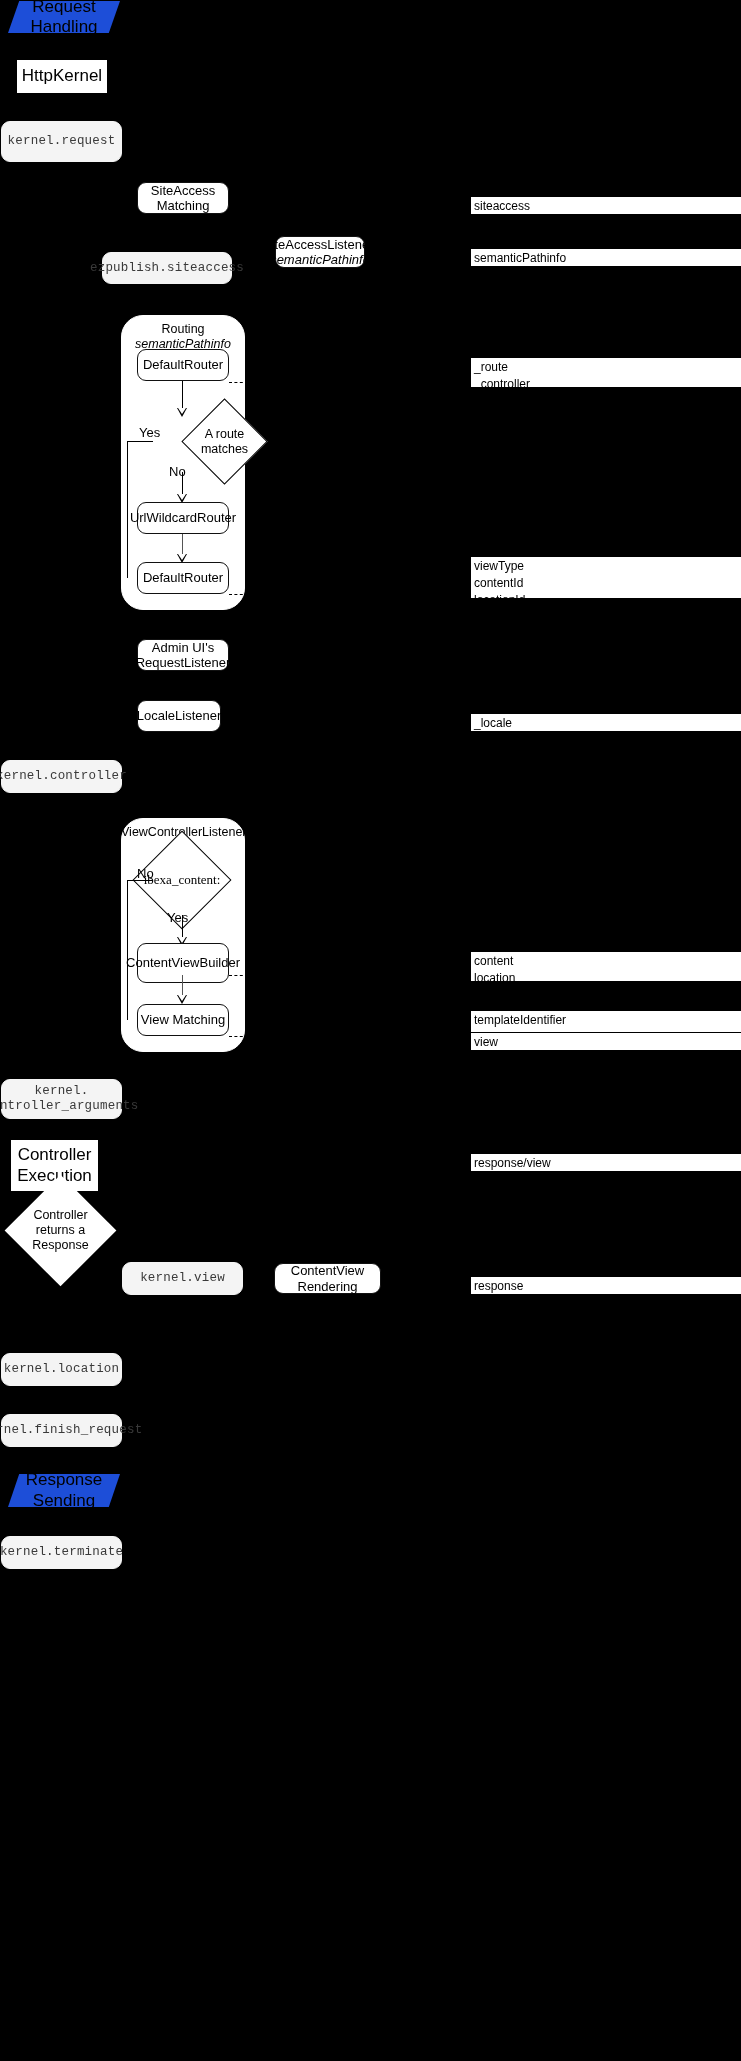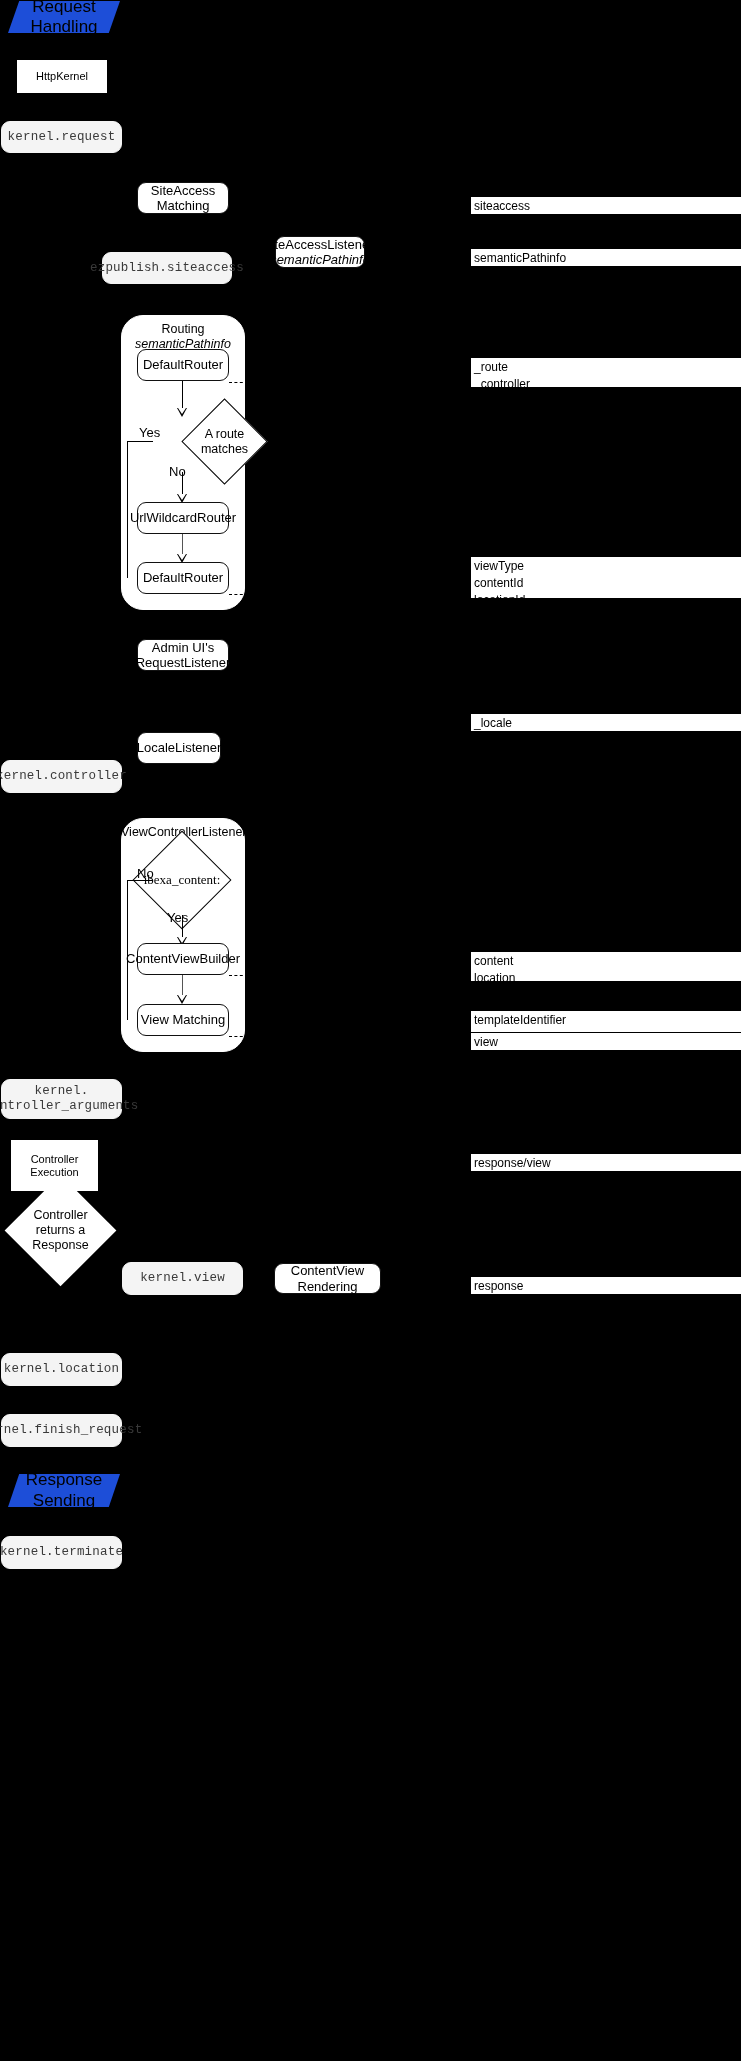--- a/index.html
+++ b/index.html
@@ -24,21 +24,21 @@
     justify-content:center;
     text-align:center;
     color:#000000;
     line-height:1.18;
   }
 
   
   .rect{
     background:#ffffff;
     border:1px solid #ffffff;
-    font-size:11px;
+    font-size:17px;
   }
 
   
   .proc{
     background:#ffffff;
     border:1px solid #111111;
     border-radius:9px;
     font-size:13px;
   }
 
@@ -169,21 +169,21 @@
 <div id="stage">
 
   <div class="node para" style="left:8px;top:1px;width:112px;height:32px;">
     <span>Request Handling</span>
   </div>
 
   <div class="node rect" style="left:17px;top:60px;width:90px;height:33px;">
     <span>HttpKernel</span>
   </div>
 
-  <div class="node event" style="left:1px;top:121px;width:121px;height:32px;">
+  <div class="node event" style="left:1px;top:121px;width:121px;height:41px;">
     <span class="evt-txt">kernel.request</span>
   </div>
 
   <div class="node proc" style="left:137px;top:182px;width:92px;height:32px;">
     <span>SiteAccess Matching</span>
   </div>
 
   <div class="node event" style="left:102px;top:236px;width:130px;height:32px;margin-top:16px;">
     <span class="evt-txt">ezpublish.siteaccess</span>
   </div>
@@ -233,21 +233,21 @@
   </div>
 
   <div class="dash" style="left:229px;top:382px;width:30px;"></div>
   <div class="dash" style="left:229px;top:594px;width:30px;"></div>
 
   <div class="node proc" style="left:137px;top:639px;width:92px;height:32px;flex-direction:column;">
     <span>Admin UI's</span>
     <span>RequestListener</span>
   </div>
 
-  <div class="node proc" style="left:137px;top:732px;width:84px;height:32px;">
+  <div class="node proc" style="left:137px;top:700px;width:84px;height:32px;">
     <span>LocaleListener</span>
   </div>
 
   <div class="node event" style="left:1px;top:760px;width:121px;height:33px;">
     <span class="evt-txt">kernel.controller</span>
   </div>
 
   <div class="cluster" style="left:121px;top:818px;width:124px;height:234px;">
   </div>
   <div class="cluster-title" style="left:121px;top:825px;width:124px;">
@@ -260,21 +260,21 @@
   </div>
   <div class="edgelabel" style="left:137px;top:866px;">No</div>
   <div class="edgelabel" style="left:167px;top:910px;">Yes</div>
 
   <div class="ln h" style="left:127px;top:880px;width:26px;"></div>
   <div class="ln v" style="left:127px;top:880px;height:140px;"></div>
 
   <div class="ln v" style="left:182px;top:915px;height:27px;"></div>
   <div class="arrow-out" style="left:177px;top:937px;"></div>
 
-  <div class="node proc" style="left:137px;top:943px;width:92px;height:32px;">
+  <div class="node proc" style="left:137px;top:943px;width:92px;height:40px;">
     <span>ContentViewBuilder</span>
   </div>
 
   <div class="ln v grey" style="left:182px;top:975px;height:25px;"></div>
   <div class="arrow-out" style="left:177px;top:995px;"></div>
 
   <div class="node proc" style="left:137px;top:1004px;width:92px;height:32px;">
     <span>View Matching</span>
   </div>
 

